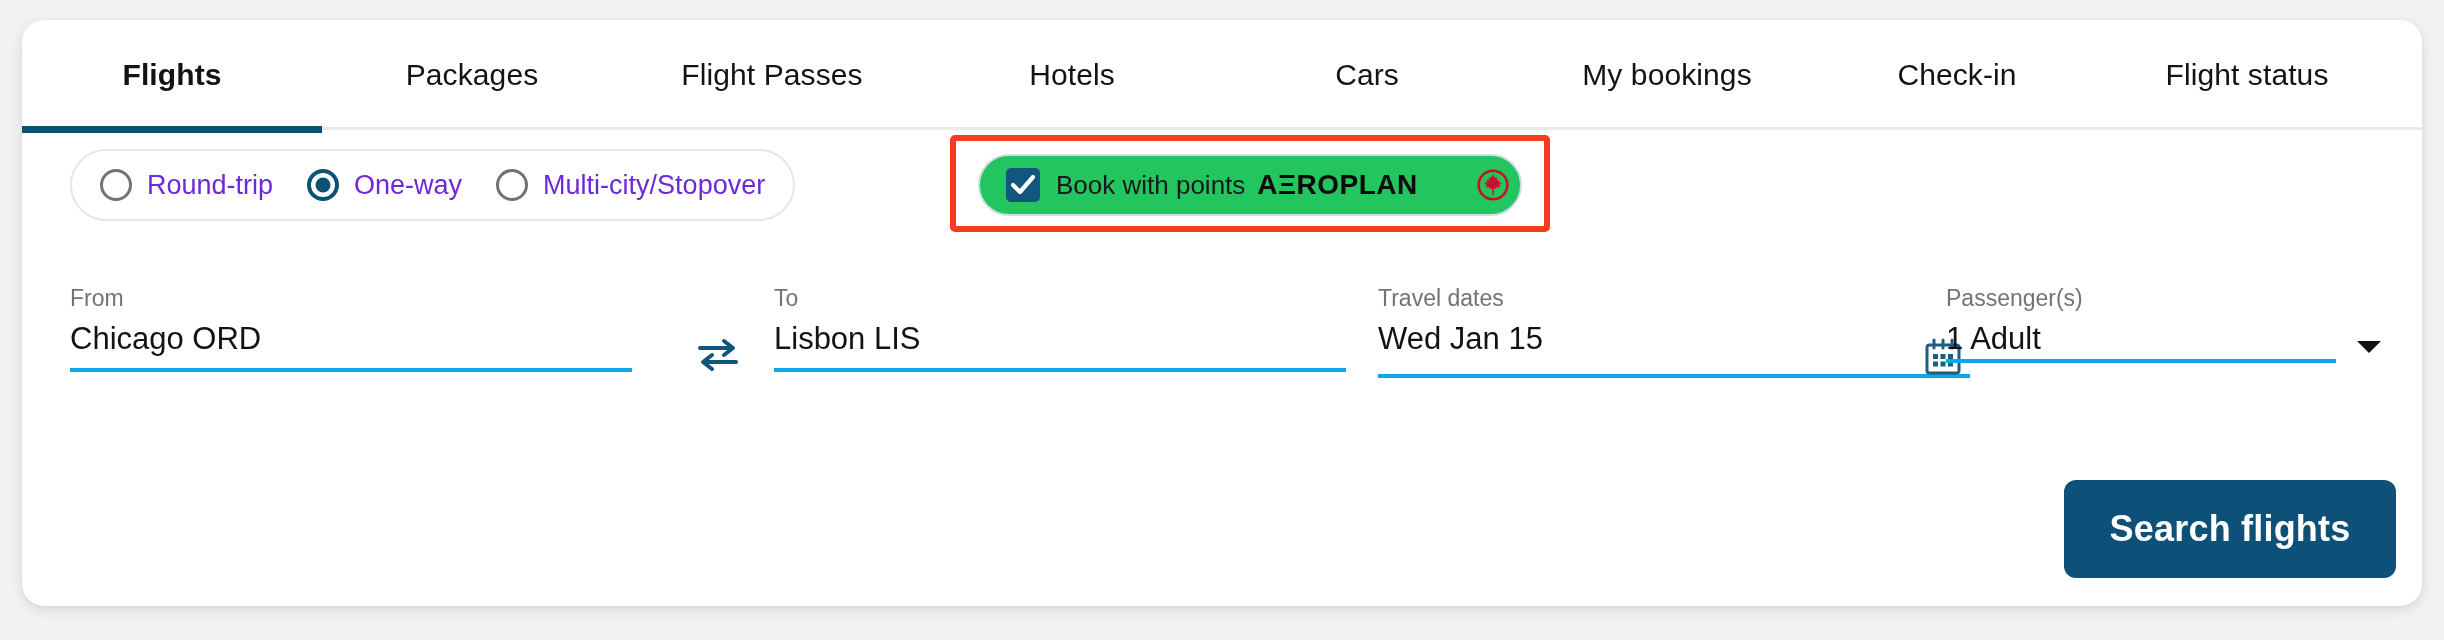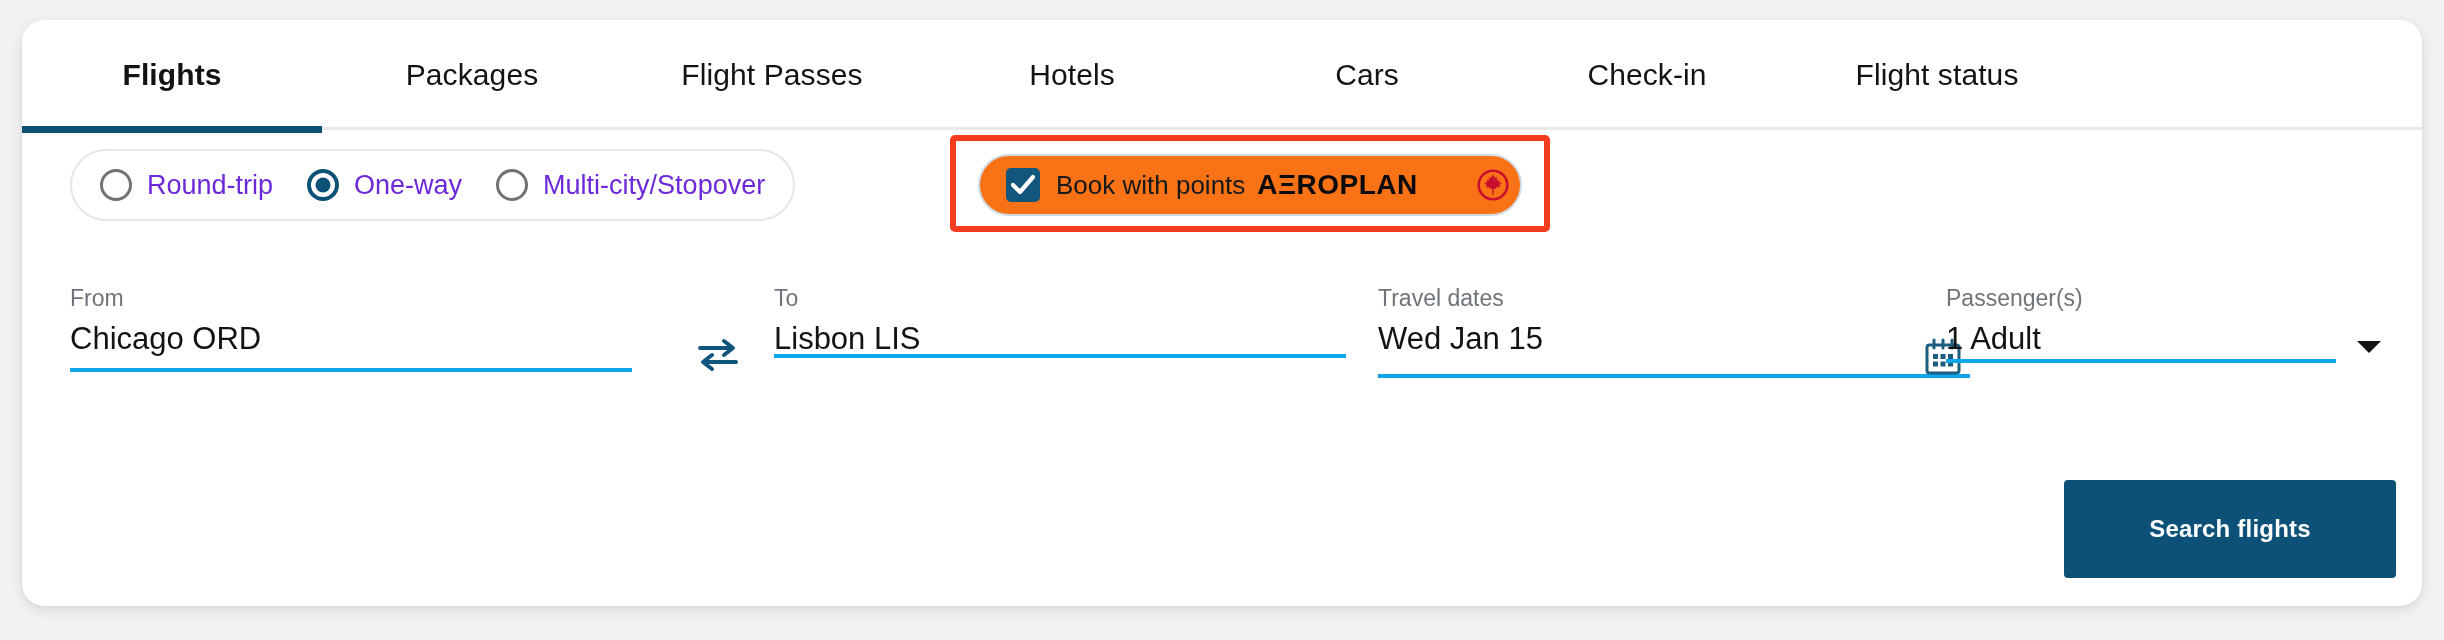--- a/index.html
+++ b/index.html
@@ -136,21 +136,21 @@
     border-radius: 5px;
   }
   .points-pill {
     position: absolute;
     left: 956px;
     top: 24px;
     width: 544px;
     height: 62px;
     border: 2px solid #cfdce6;
     border-radius: 33px;
-    background: #f97316;
+    background: #22c55e;
     display: flex;
     align-items: center;
     padding-left: 26px;
     cursor: pointer;
   }
   .checkbox {
     width: 34px; height: 34px;
     background: #10567d;
     border-radius: 5px;
     flex: none;
@@ -198,21 +198,21 @@
     white-space: nowrap;
   }
   .field-value {
     font-size: 31px;
     color: #111316;
     line-height: 1;
     white-space: nowrap;
   }
 
   .f-from   { left: 48px;   top: 49px; width: 562px; padding-bottom: 14px; }
-  .f-to     { left: 752px;  top: 49px; width: 572px; }
+  .f-to     { left: 752px;  top: 49px; width: 572px; padding-bottom: 14px; }
   .f-dates  { left: 1356px; top: 49px; width: 592px; padding-bottom: 20px; }
   .f-pax    { left: 1924px; top: 49px; width: 390px; padding-bottom: 5px; }
 
   .swap-btn {
     position: absolute;
     left: 670px; top: 95px;
     width: 52px; height: 44px;
     display: flex; align-items: center; justify-content: center;
     cursor: pointer;
   }
@@ -233,23 +233,23 @@
 
   
   .search-btn {
     position: absolute;
     left: 2042px;
     top: 460px;
     width: 332px;
     height: 98px;
     background: #0d5179;
     border: none;
-    border-radius: 4px;
+    border-radius: 12px;
     color: #ffffff;
-    font-size: 24px;
+    font-size: 36px;
     font-weight: 700;
     font-family: "Liberation Sans", sans-serif;
     cursor: pointer;
     letter-spacing: .2px;
   }
 </style>
 </head>
 <body>
 
 <div id="root">
@@ -263,20 +263,23 @@
           <span>Packages</span>
         </div>
       <div class="tab tab-2">
           <span>Flight Passes</span>
         </div>
       <div class="tab tab-3">
           <span>Hotels</span>
         </div>
       <div class="tab tab-4">
           <span>Cars</span>
+        </div>
+      <div class="tab tab-5">
+          <span>My bookings</span>
         </div>
       <div class="tab tab-6">
           <span>Check-in</span>
         </div>
       <div class="tab tab-7">
           <span>Flight status</span>
         </div>
     </div>
 
     <div class="triprow">

